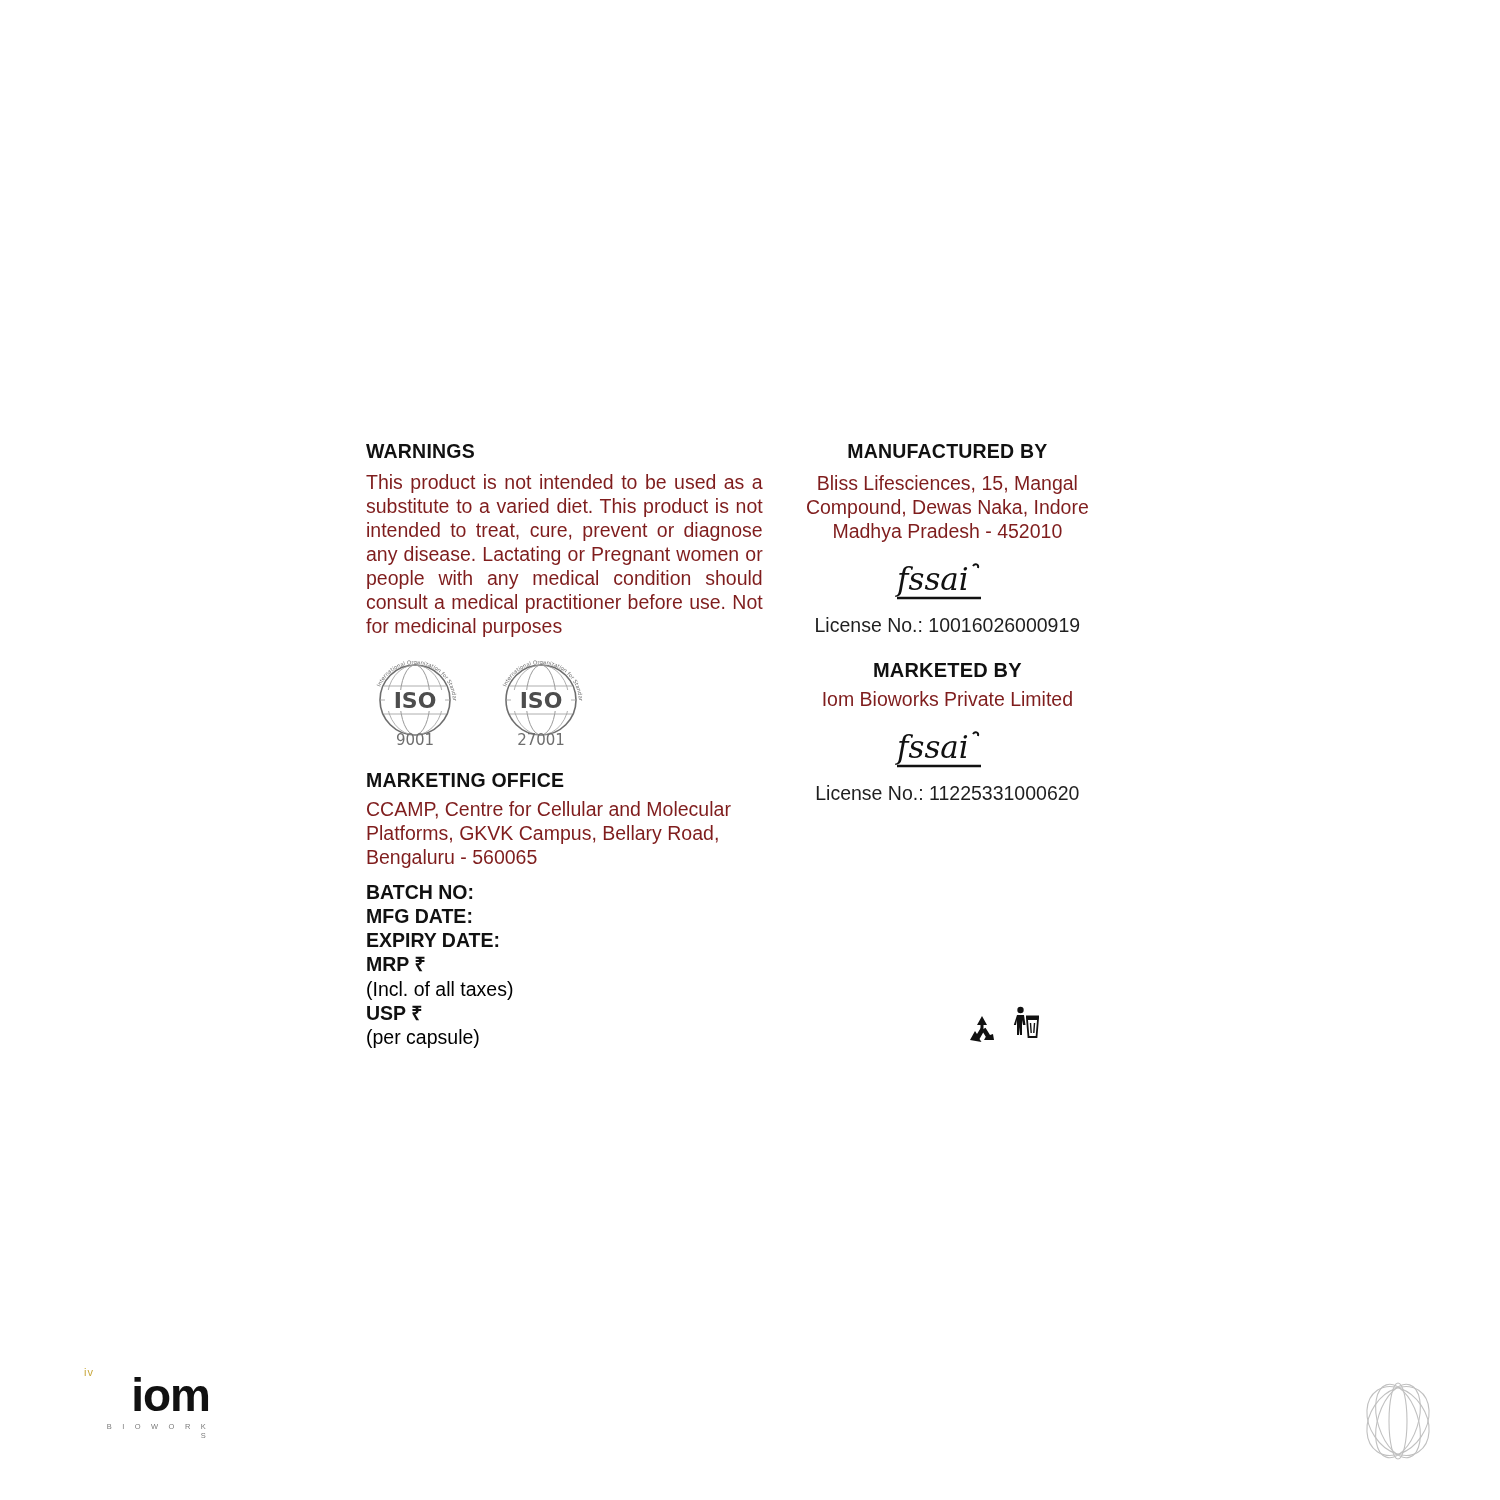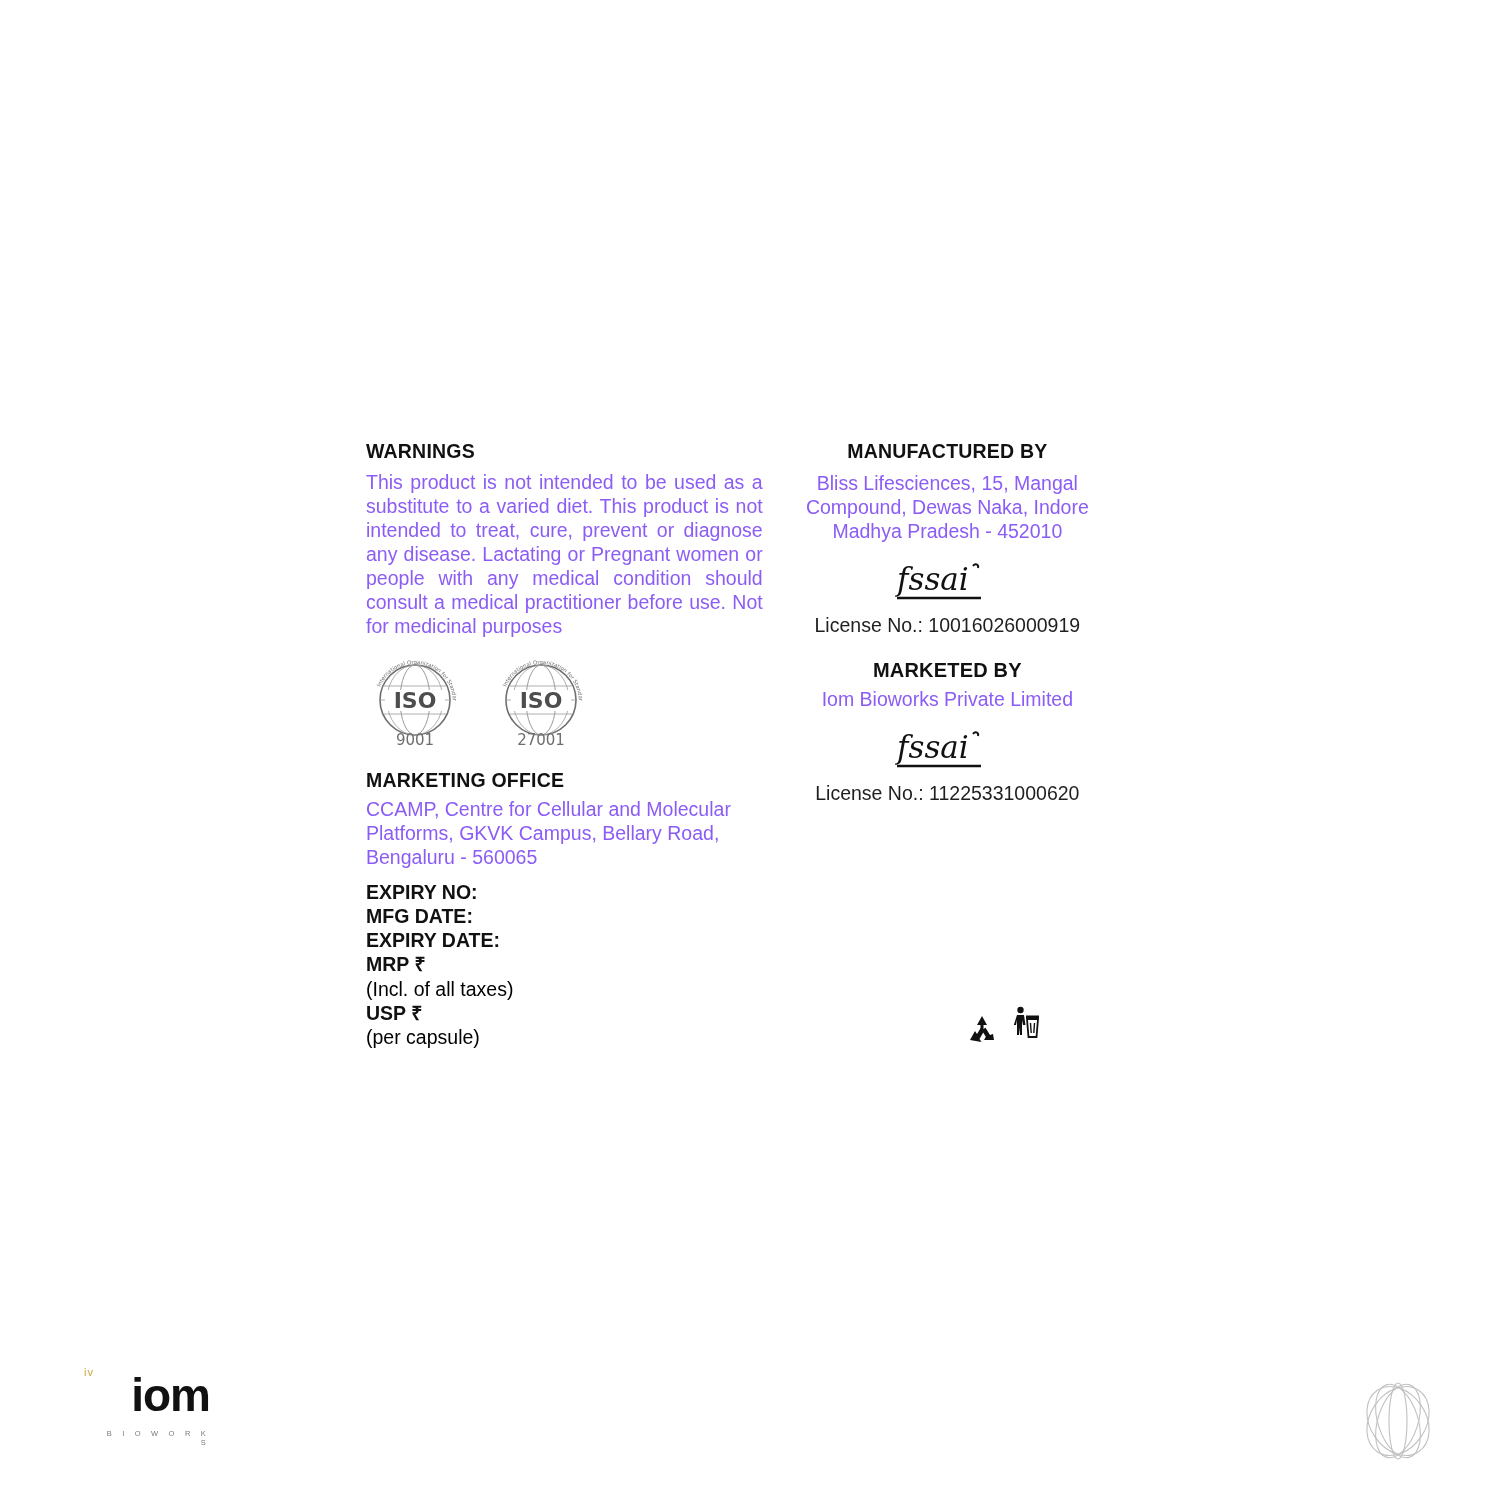--- a/index.html
+++ b/index.html
@@ -44,21 +44,21 @@
     color: #111;
   }
   .section-title.tight {
     margin-bottom: 6px;
   }
 
   p.body-text {
     font-size: 19.5px;
     line-height: 1.23;
     margin: 0;
-    color: #8b5cf6;
+    color: #7f1d1d;
   }
   p.justified {
     text-align: justify;
     text-align-last: left;
   }
 
   
   .iso-row {
     display: flex;
     gap: 32px;
@@ -144,21 +144,21 @@
     font-weight: bold;
     letter-spacing: -1px;
     color: #111;
     line-height: 1;
     font-family: Liberation Sans, sans-serif;
   }
   .brand-logo .sub {
     font-size: 7.5px;
     letter-spacing: 4.2px;
     color: #7a7a7a;
-    margin-top: 11px;
+    margin-top: 4px;
     margin-left: 22px;
   }
 
   .corner-globe {
     position: absolute;
     left: 1355px;
     top: 1378px;
     width: 86px;
     height: 86px;
     opacity: 0.55;
@@ -218,21 +218,21 @@
         </div>
 
       </div>
 
       <div class="marketing-office">
         <h2 class="section-title tight">MARKETING OFFICE</h2>
         <p class="body-text">CCAMP, Centre for Cellular and Molecular Platforms, GKVK Campus, Bellary Road, Bengaluru - 560065</p>
       </div>
 
       <div class="fields">
-        <div class="field-line">EXPIRY NO:</div>
+        <div class="field-line">BATCH NO:</div>
         <div class="field-line">MFG DATE:</div>
         <div class="field-line">EXPIRY DATE:</div>
         <div class="field-line">MRP ₹</div>
         <div class="field-sub">(Incl. of all taxes)</div>
         <div class="field-line">USP ₹</div>
         <div class="field-sub">(per capsule)</div>
       </div>
 
     </div>
 

